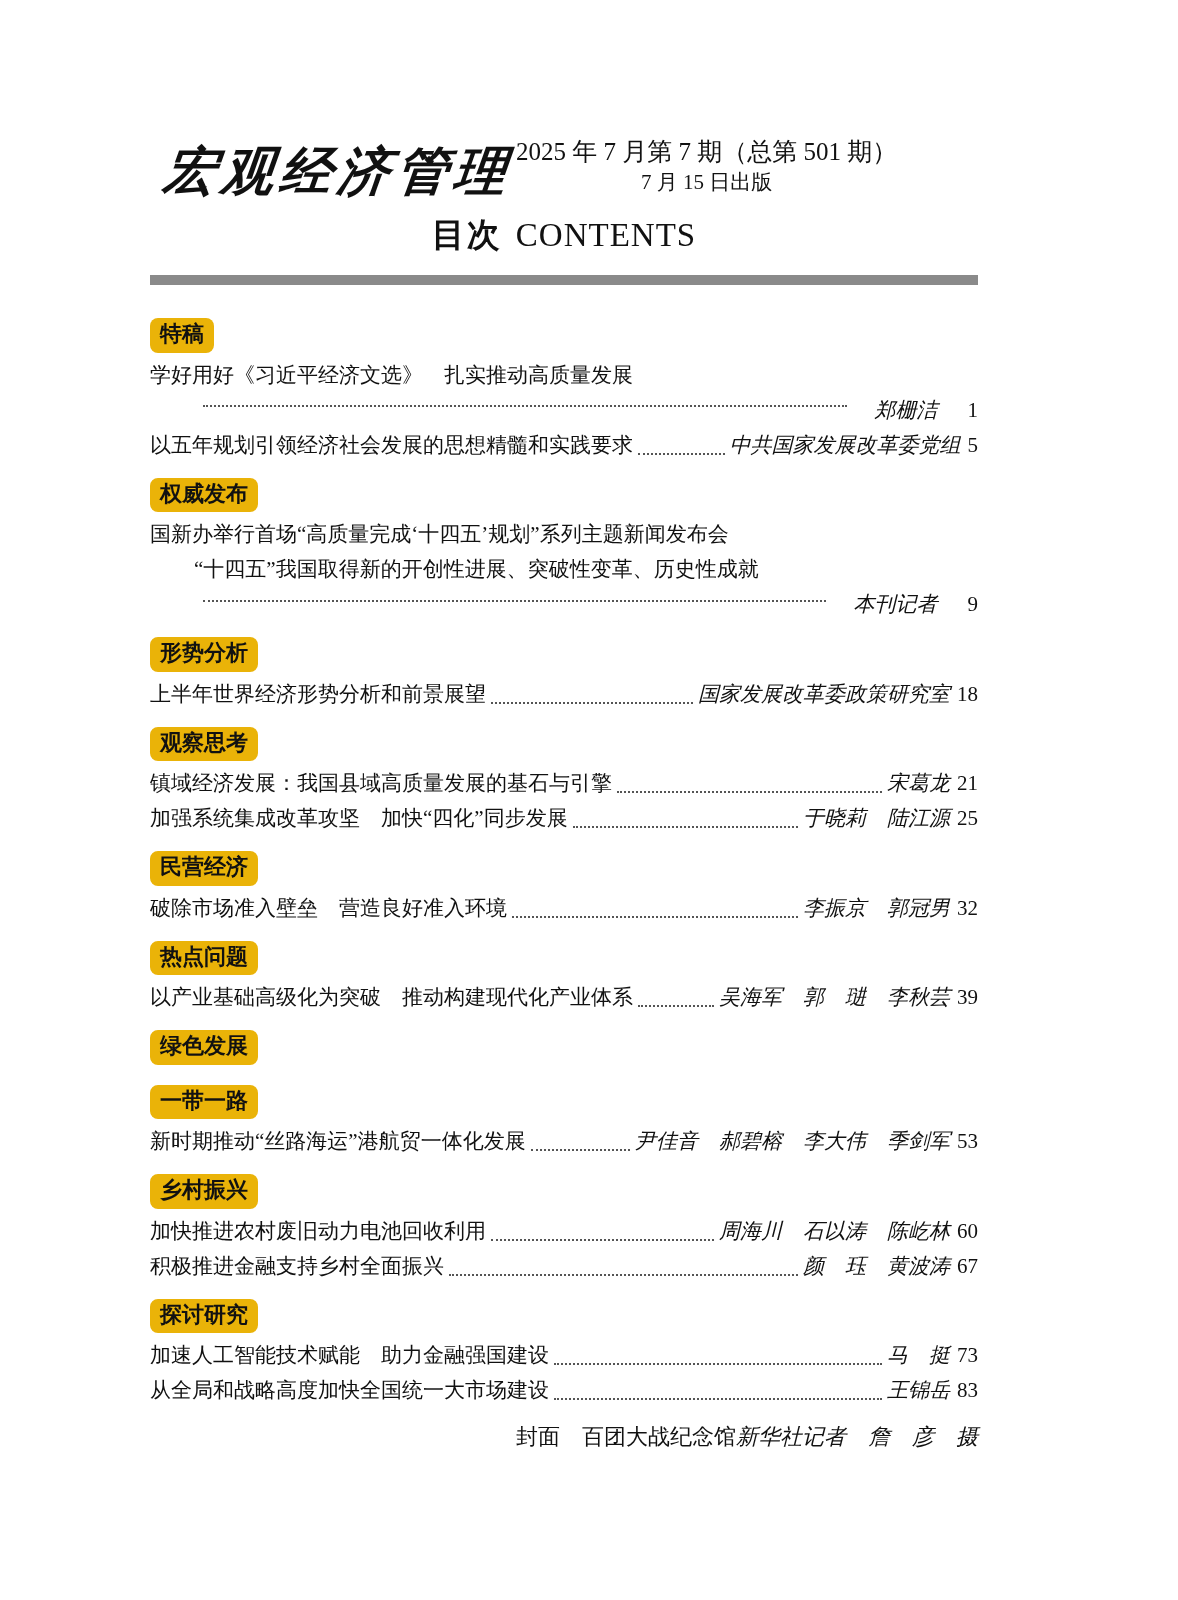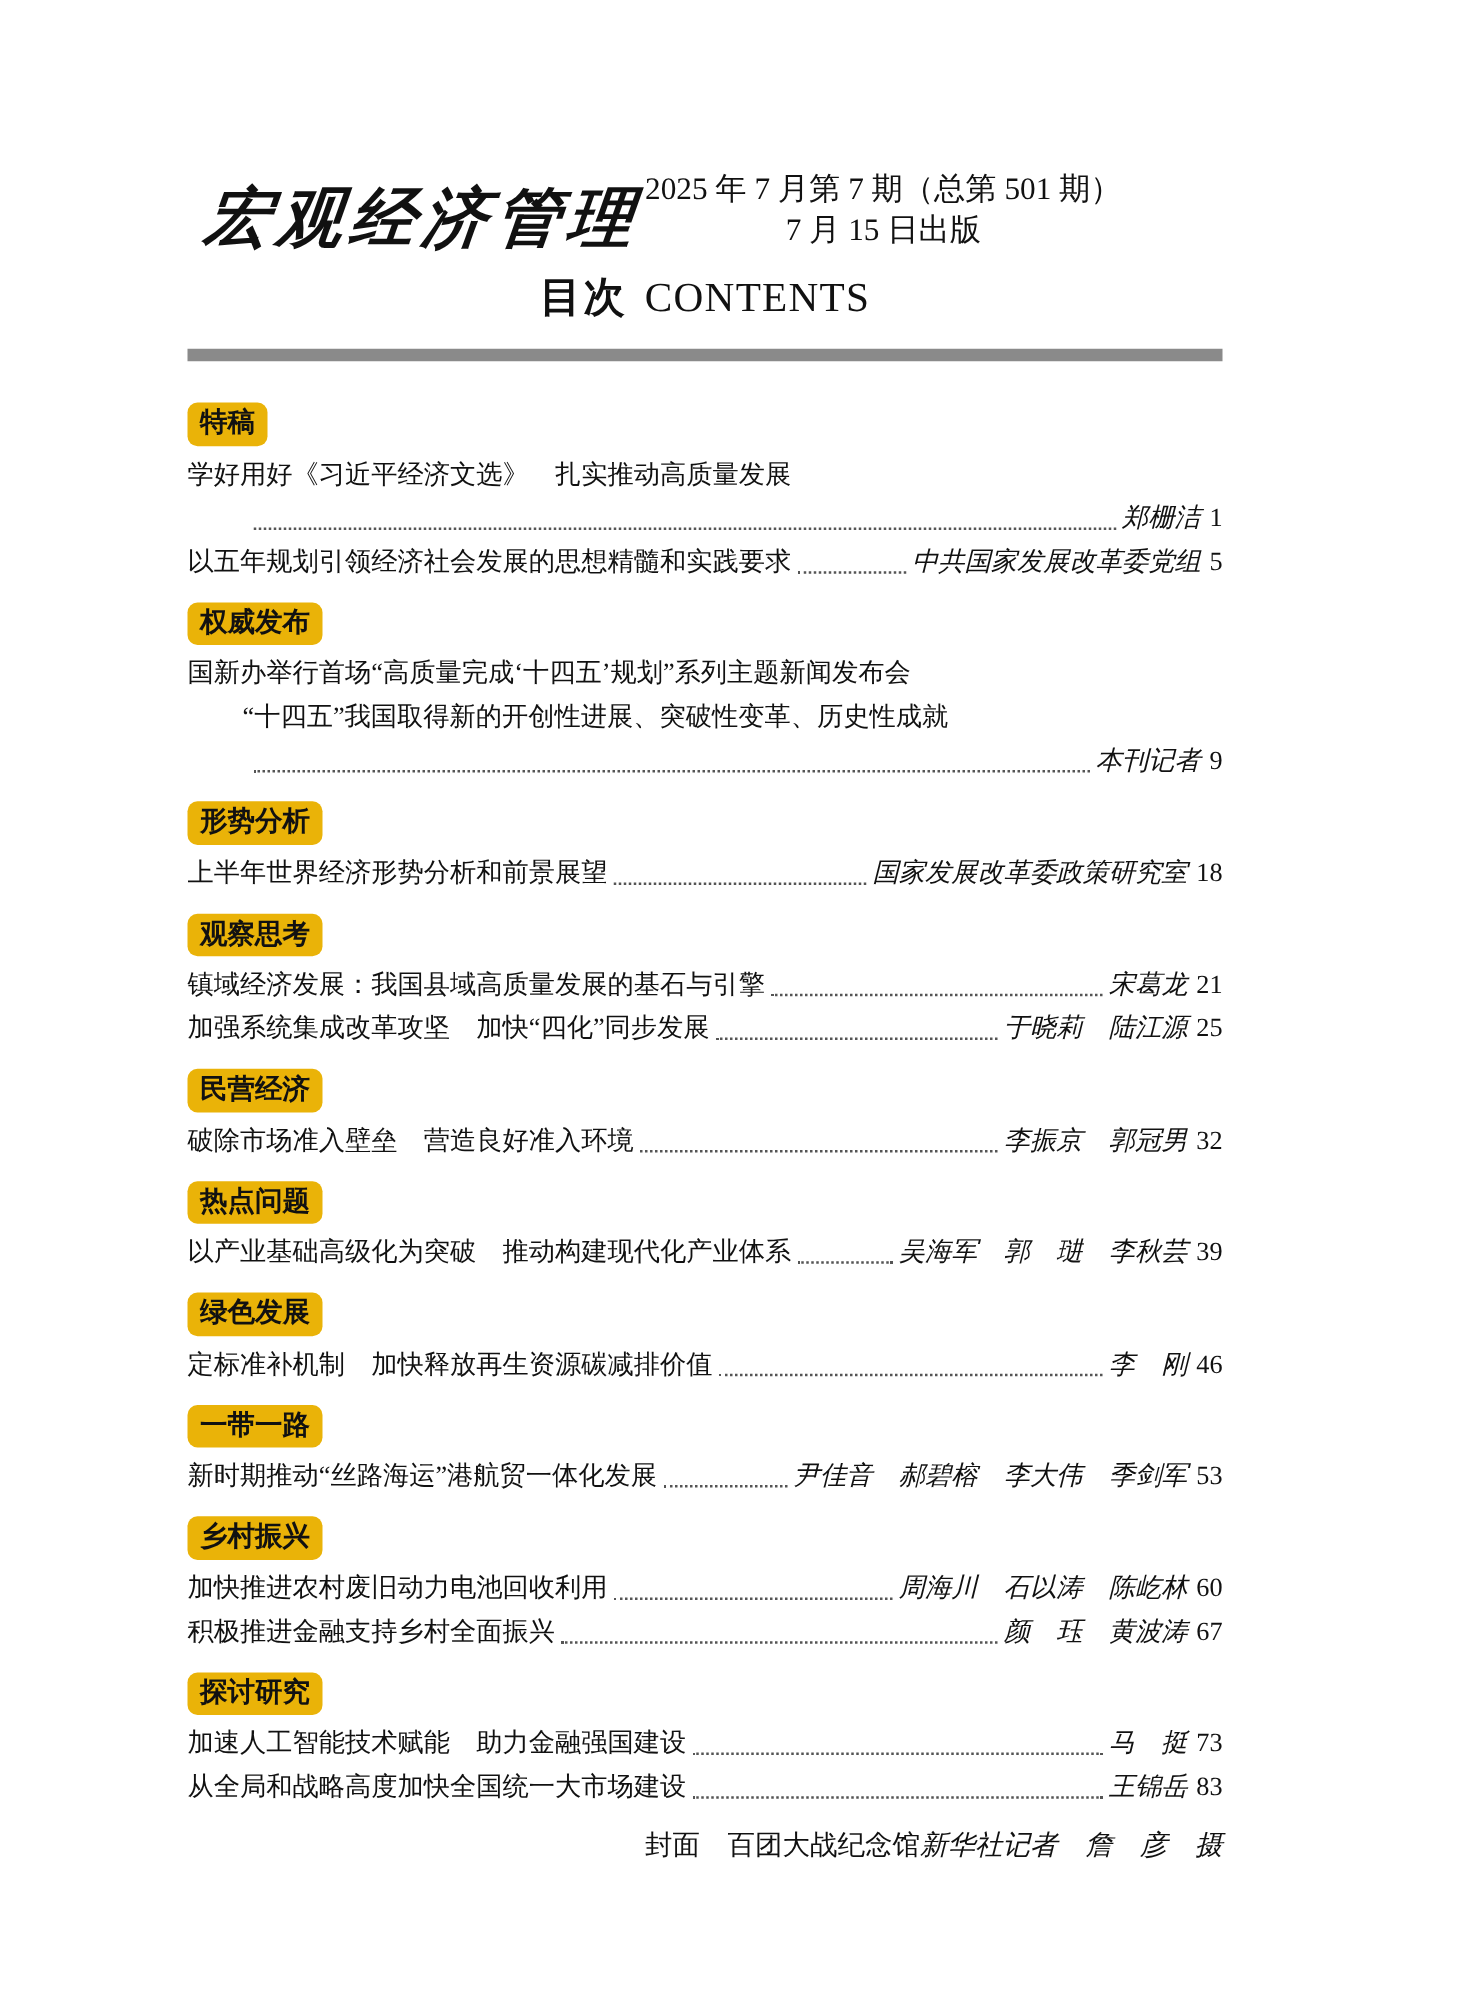--- a/index.html
+++ b/index.html
@@ -37,21 +37,21 @@
     text-align: center;
     margin-top: 4px;
   }
   .issue-line {
     font-size: 25px;
     line-height: 1.35;
     white-space: nowrap;
     margin-top: 15px;
   }
   .publish-line {
-    font-size: 25px;
+    font-size: 21px;
     line-height: 1.3;
   }
   .contents-title {
     text-align: center;
     margin-top: 14px;
     font-size: 33px;
     line-height: 1.2;
     white-space: nowrap;
   }
   .contents-zh { font-weight: bold; letter-spacing: 2px; }
@@ -82,23 +82,24 @@
     line-height: 35px;
     white-space: nowrap;
   }
   .title-line {
     line-height: 35px;
     white-space: nowrap;
   }
   .title-line.cont { padding-left: 44px; }
   .leader-row {
     display: flex;
-    align-items: flex-end;
+    align-items: center;
     line-height: 35px;
     padding-left: 48px;
+    gap: 23px;
   }
   .dots {
     flex: 1 1 auto;
     border-bottom: 2px dotted #555;
     margin: 0 5px 8px 5px;
     min-width: 20px;
   }
   .authors {
     font-style: italic;
     white-space: nowrap;
@@ -234,30 +235,20 @@
               <span class="dots"></span>
               <span class="authors">吴海军　郭　琎　李秋芸</span>
               <span class="pageno">39</span>
             </div>
           </div>
         </div>
   </section>
 
   <section class="toc-section">
     <div class="badge">绿色发展</div>
-    <div class="entries">
-          <div class="entry">
-            <div class="entry-line">
-              <span class="title">定标准补机制　加快释放再生资源碳减排价值</span>
-              <span class="dots"></span>
-              <span class="authors">李　刚</span>
-              <span class="pageno">46</span>
-            </div>
-          </div>
-        </div>
   </section>
 
   <section class="toc-section">
     <div class="badge">一带一路</div>
     <div class="entries">
           <div class="entry">
             <div class="entry-line">
               <span class="title">新时期推动“丝路海运”港航贸一体化发展</span>
               <span class="dots"></span>
               <span class="authors">尹佳音　郝碧榕　李大伟　季剑军</span>

